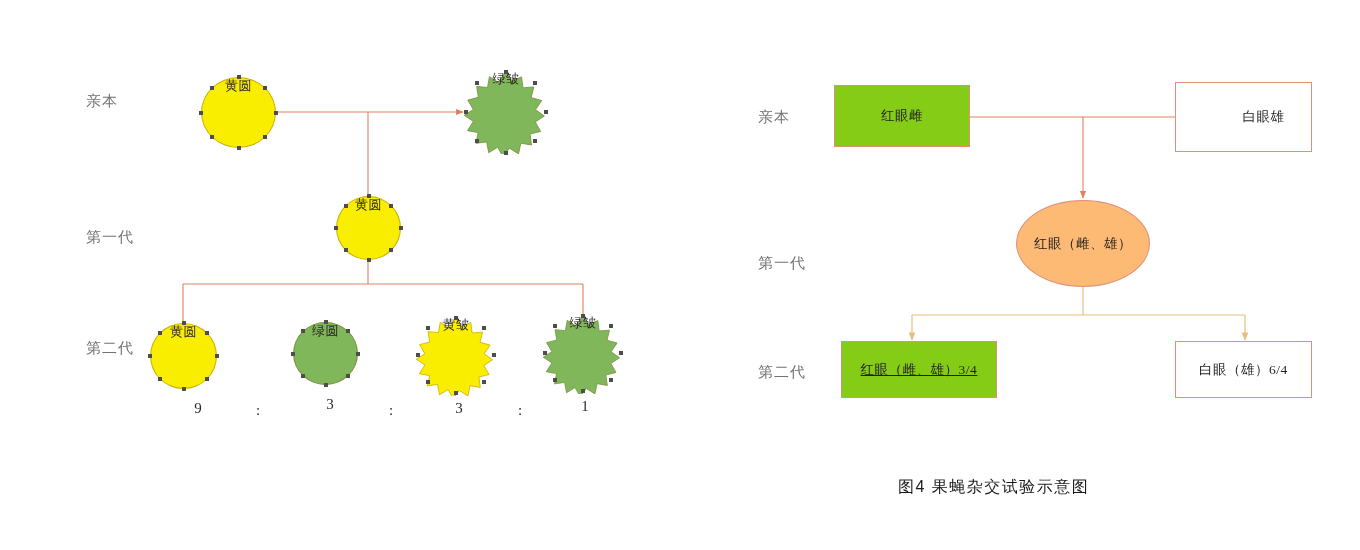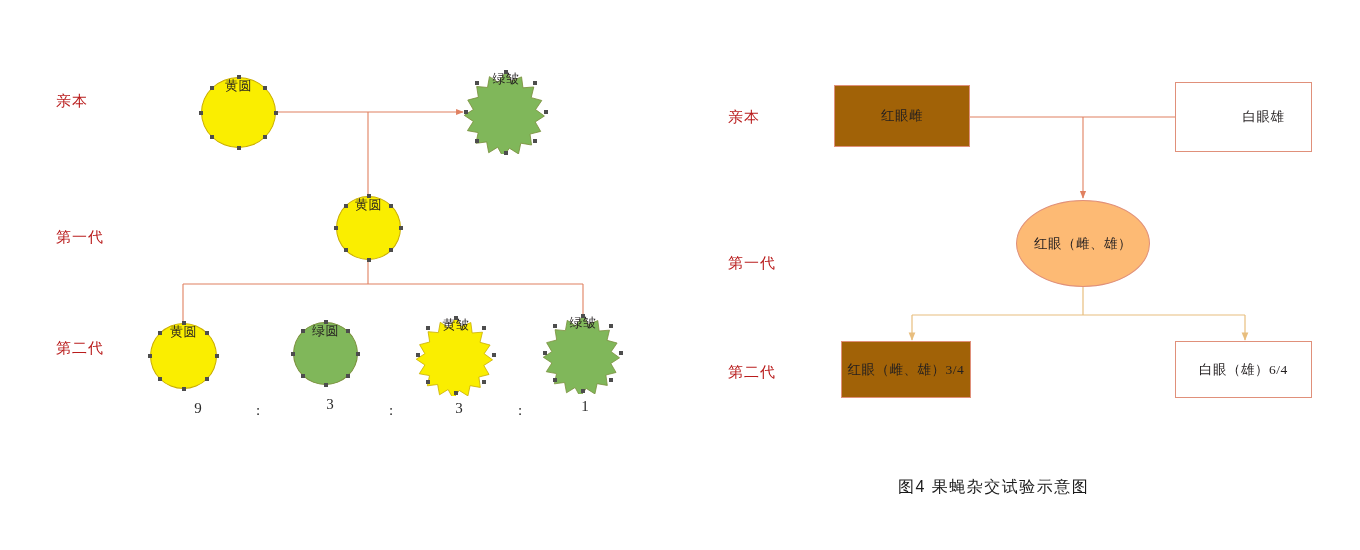--- a/index.html
+++ b/index.html
@@ -20,23 +20,24 @@
     position: relative;
     width: 1360px;
     height: 550px;
   }
 
   
   .gen-label {
     position: absolute;
     font-family: "Liberation Serif", "DejaVu Serif", serif;
     font-size: 15px;
-    color: #b91c1c;
+    color: #737373;
     letter-spacing: 1px;
     white-space: nowrap;
+    margin-left: 30px;
   }
 
   
   .shape-wrap {
     position: absolute;
     display: flex;
     align-items: flex-start;
     justify-content: center;
   }
   .shape-text {
@@ -96,21 +97,21 @@
     border: 1px solid #E0907A;
     display: flex;
     align-items: center;
     justify-content: center;
     font-size: 13.5px;
     color: #231f20;
     letter-spacing: 0.5px;
     white-space: nowrap;
     font-family: "Liberation Serif", "DejaVu Serif", serif;
   }
-  .box-filled { background: #a16207; }
+  .box-filled { background: #84cc16; }
   .box-plain  { background: #ffffff; }
   .ellipse {
     position: absolute;
     box-sizing: border-box;
     border: 1px solid #E0907A;
     background: #fdba74;
     border-radius: 50%;
     display: flex;
     align-items: center;
     justify-content: center;
@@ -290,18 +291,18 @@
 
   <div class="gen-label" style="left:728px; top:108px;">亲本</div>
   <div class="gen-label" style="left:728px; top:254px;">第一代</div>
   <div class="gen-label" style="left:728px; top:363px;">第二代</div>
 
   <div class="box box-filled" style="left:834px; top:85px; width:136px; height:62px;">红眼雌</div>
   <div class="box box-plain" style="left:1175px; top:82px; width:137px; height:70px;padding-left:40px;">白眼雄</div>
 
   <div class="ellipse" style="left:1016px; top:200px; width:134px; height:87px;">红眼（雌、雄）</div>
 
-  <div class="box box-filled" style="left:841px; top:341px; width:130px; height:57px;">红眼（雌、雄）3/4</div>
+  <div class="box box-filled" style="left:841px; top:341px; width:156px; height:57px;text-decoration:underline;">红眼（雌、雄）3/4</div>
   <div class="box box-plain" style="left:1175px; top:341px; width:137px; height:57px;">白眼（雄）6/4</div>
 
   <div class="caption" style="left:898px; top:477px;">图4 果蝇杂交试验示意图</div>
 
 </div>
 
 </body></html>

